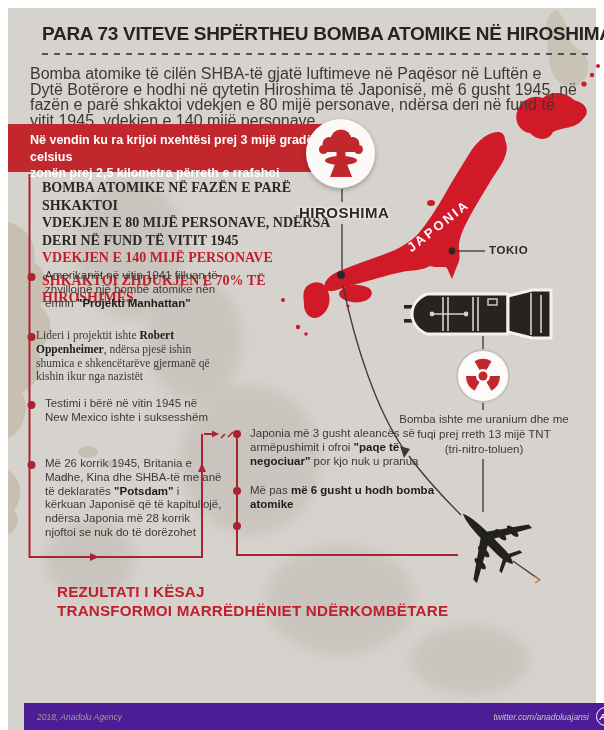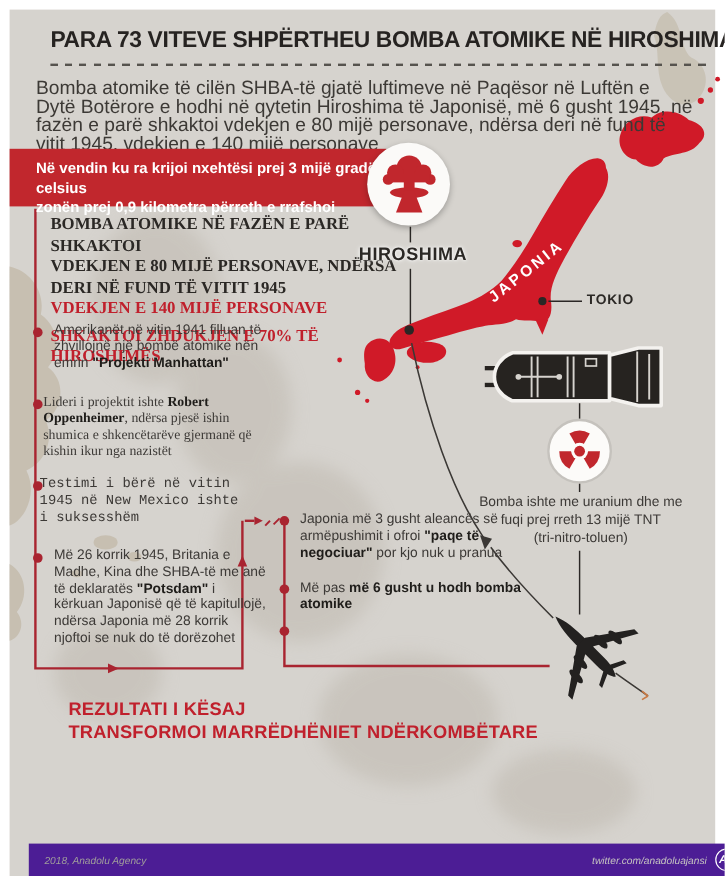--- a/index.html
+++ b/index.html
@@ -19,21 +19,21 @@
   .impact .red2{margin-top:5px;}
   .hiroshima{position:absolute;left:299px;top:204px;font-size:15px;font-weight:bold;color:#2b2825;letter-spacing:.5px;
              text-shadow:0 0 4px rgba(255,255,255,.9),0 0 2px rgba(255,255,255,.9);}
   .tokio{position:absolute;left:489px;top:244px;font-size:11.5px;font-weight:bold;color:#2b2825;letter-spacing:.6px;}
   .japonia{position:absolute;left:404px;top:243px;font-size:13px;font-weight:bold;color:#ffffff;letter-spacing:2.5px;
            transform:rotate(-38deg);transform-origin:left top;}
   .tl-item{position:absolute;font-size:11.5px;line-height:13.8px;color:#3c3936;width:178px;}
   .tl-item b{color:#1f1d1a;}
   .tl-left-0{left:45px;top:269px;}
   .tl-left-1{left:36px;top:329px;font-family:Liberation Serif, serif;}
-  .tl-left-2{left:33px;top:397px;font-family:Liberation Mono, monospace;}
+  .tl-left-2{left:45px;top:397px;}
   .tl-left-3{left:45px;top:457px;}
   .tl-right-0{left:250px;top:427px;width:188px;}
   .tl-right-1{left:250px;top:484px;width:188px;}
   .tl-right-2{left:250px;top:519px;width:188px;}
   .bomb-caption{position:absolute;left:384px;top:412px;width:200px;text-align:center;font-size:11.5px;line-height:14.8px;color:#3c3936;}
   .result{position:absolute;left:57px;top:582px;font-size:15.2px;font-weight:bold;color:#c0202c;line-height:19px;letter-spacing:.2px;white-space:nowrap;}
   .footer{position:absolute;left:0;bottom:0;width:604px;height:27px;background:#4c1d95;display:flex;align-items:center;
           justify-content:space-between;padding:0 13px;box-sizing:border-box;margin-left:24px;}
   .footer .fleft{font-size:8.5px;font-style:italic;color:#a09e9b;}
   .footer .fright{display:flex;align-items:center;gap:7px;}
@@ -176,21 +176,21 @@
       <path d="M-14.5,29 L-2,22.5 L2,22.5 L14.5,29 L14.5,32.5 L2,27 L-2,27 L-14.5,32.5 Z"></path>
     </g>
   </svg>
 
   <div class="title">PARA 73 VITEVE SHPËRTHEU BOMBA ATOMIKE NË HIROSHIMA</div>
   <div class="dashes"></div>
   <div class="intro">Bomba atomike të cilën SHBA-të gjatë luftimeve në Paqësor në Luftën e Dytë Botërore e hodhi në qytetin Hiroshima të Japonisë, më 6 gusht 1945, në fazën e parë shkaktoi vdekjen e 80 mijë personave, ndërsa deri në fund të vitit 1945, vdekjen e 140 mijë personave</div>
 
   <div class="banner">
     <div>Në vendin ku ra krijoi nxehtësi prej 3 mijë gradë celsius</div>
-    <div>zonën prej 0,9 kilometra përreth e rrafshoi</div>
+    <div>zonën prej 2,5 kilometra përreth e rrafshoi</div>
   </div>
 
   <div class="badge">
     <svg width="50" height="54" viewBox="-25 -27 50 54">
       <g fill="#c1272d">
         <circle cx="0" cy="-14" r="10.5"></circle>
         <circle cx="-11.5" cy="-10" r="7"></circle>
           <circle cx="11.5" cy="-10" r="7"></circle>
         <circle cx="-17.5" cy="-4.5" r="4.5"></circle>
           <circle cx="17.5" cy="-4.5" r="4.5"></circle>

